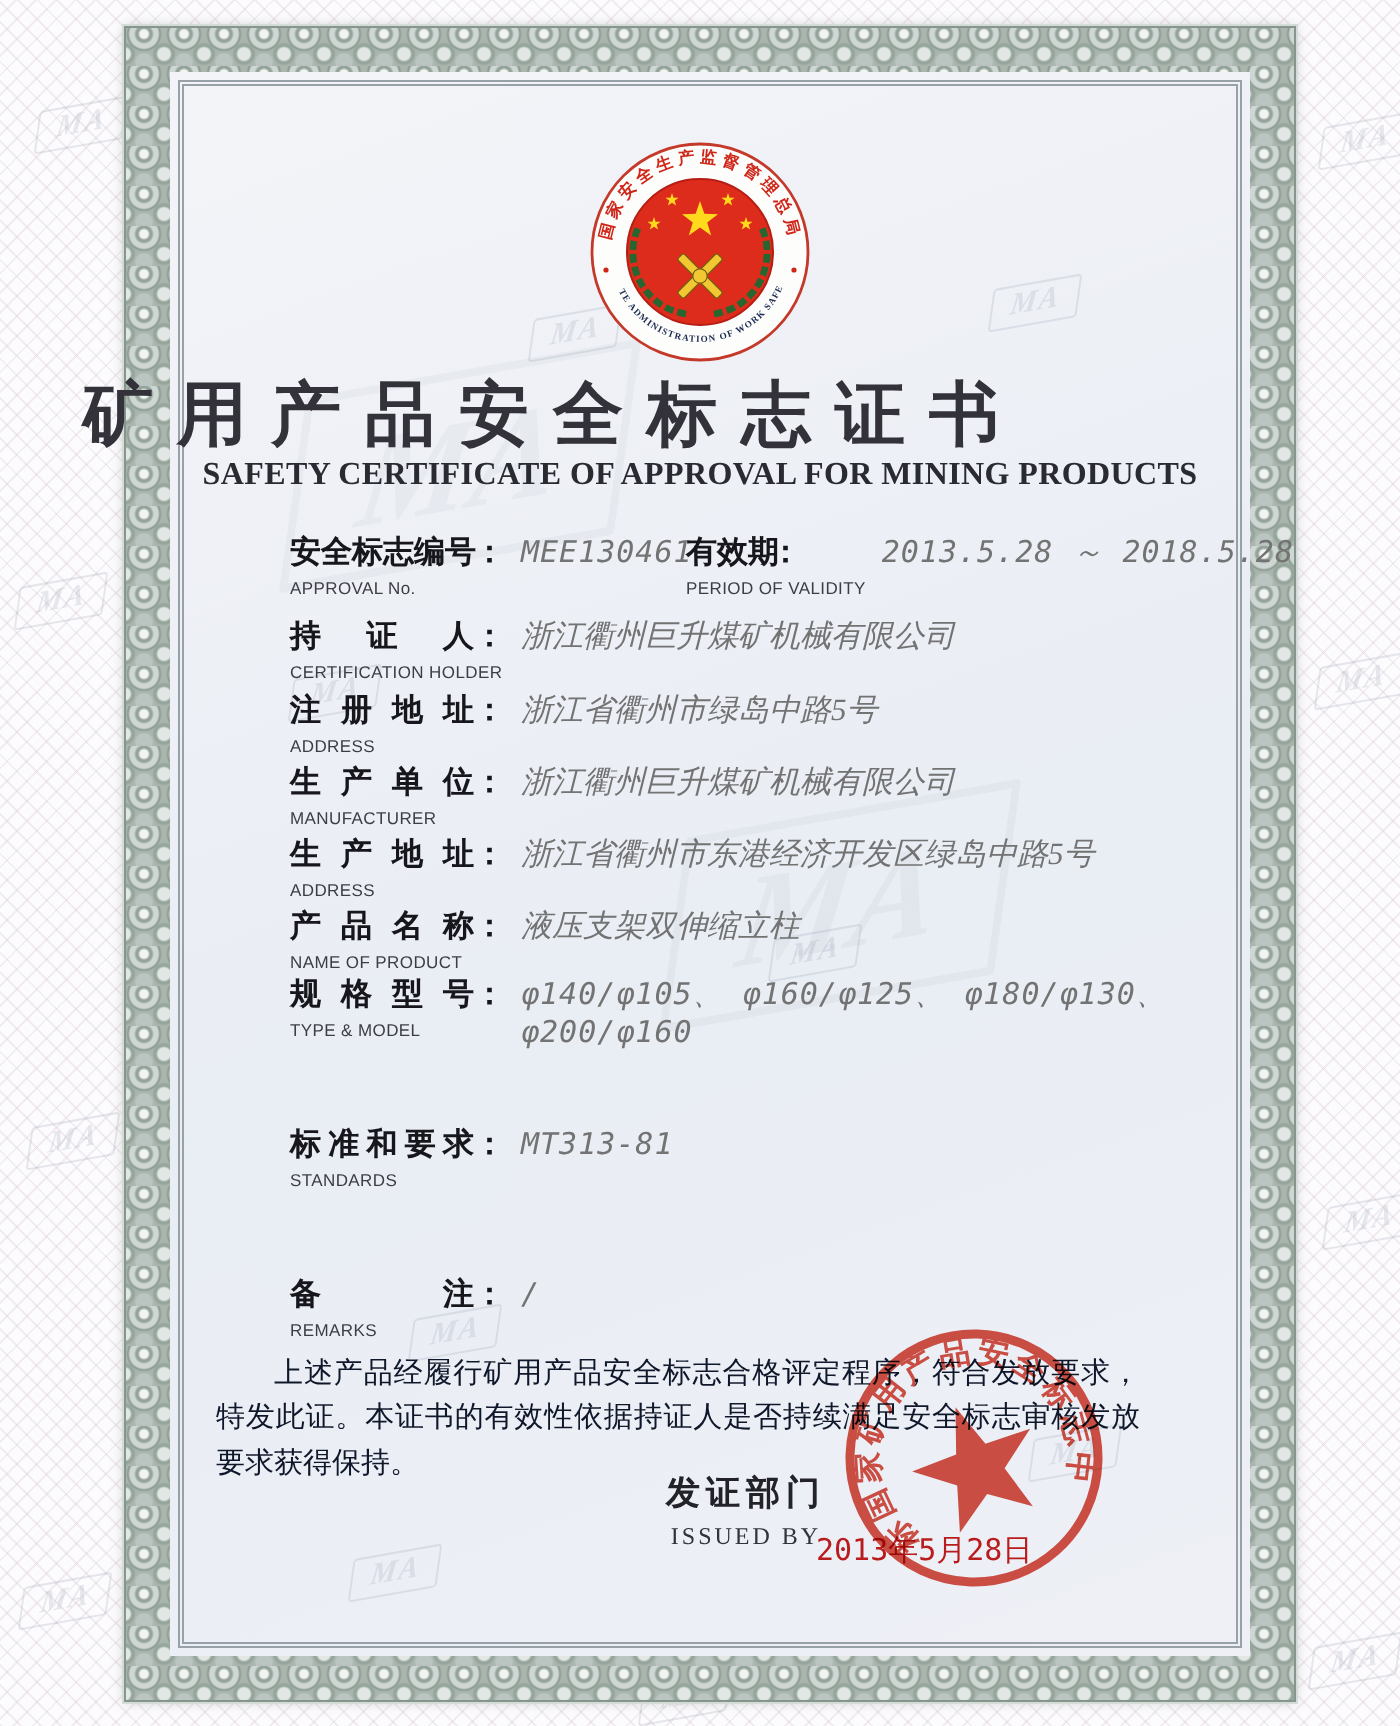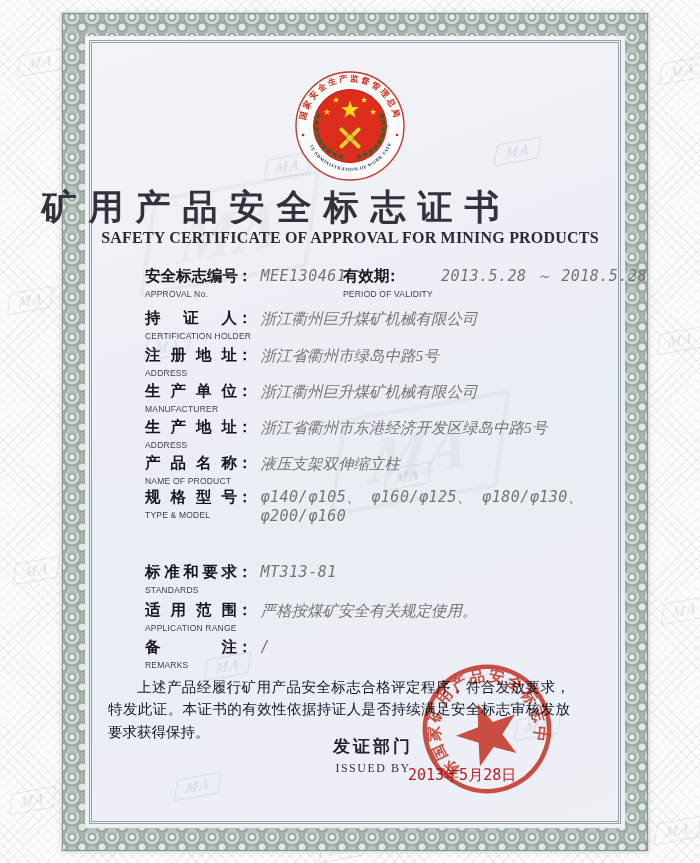--- a/index.html
+++ b/index.html
@@ -216,27 +216,20 @@
   </div>
 
   <div class="abs row" style="left:145px;top:562px">
     <div class="lab">
       <div class="zh"><span class="ji w92">标准和要求</span><span>：</span></div>
       <div class="en">STANDARDS</div>
     </div>
     <div class="val mono">MT313-81</div>
   </div>
 
-  <div class="abs row" style="left:145px;top:600px">
-    <div class="lab">
-      <div class="zh"><span class="ji w92">适用范围</span><span>：</span></div>
-      <div class="en">APPLICATION RANGE</div>
-    </div>
-    <div class="val">严格按煤矿安全有关规定使用。</div>
-  </div>
 
   <div class="abs row" style="left:145px;top:637px">
     <div class="lab">
       <div class="zh"><span class="ji w92">备注</span><span>：</span></div>
       <div class="en">REMARKS</div>
     </div>
     <div class="val mono">/</div>
   </div>
 
   <div class="abs para" style="left:108px;top:676px;width:462px">上述产品经履行矿用产品安全标志合格评定程序，符合发放要求，特发此证。本证书的有效性依据持证人是否持续满足安全标志审核发放要求获得保持。</div>

